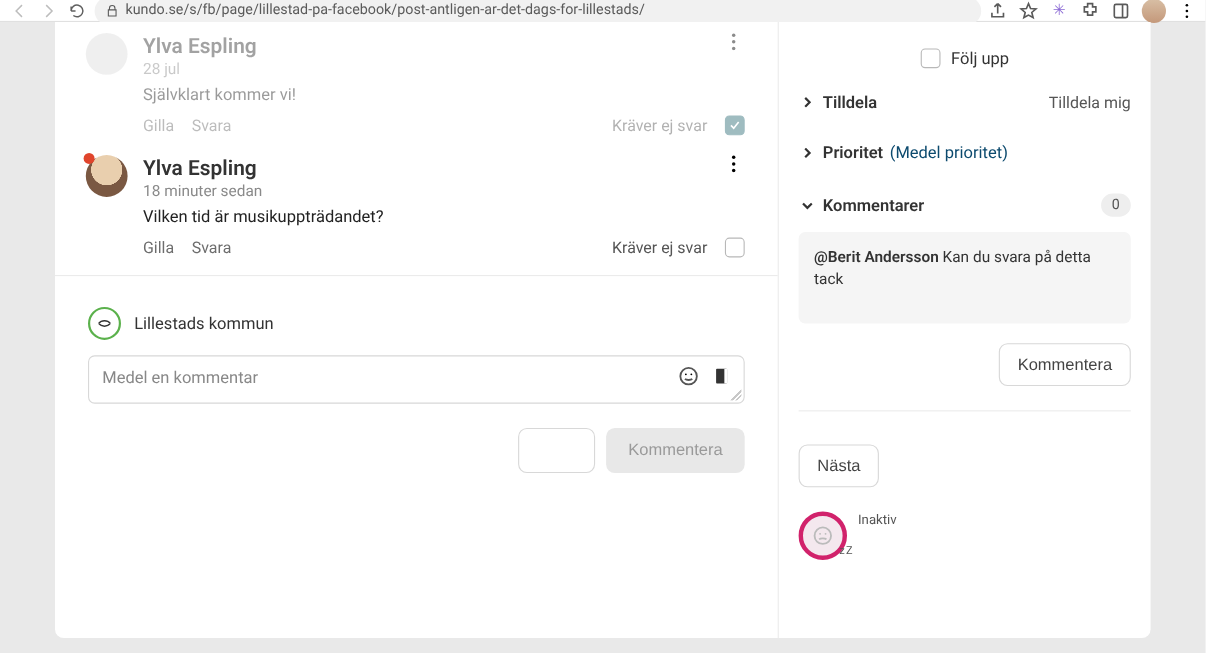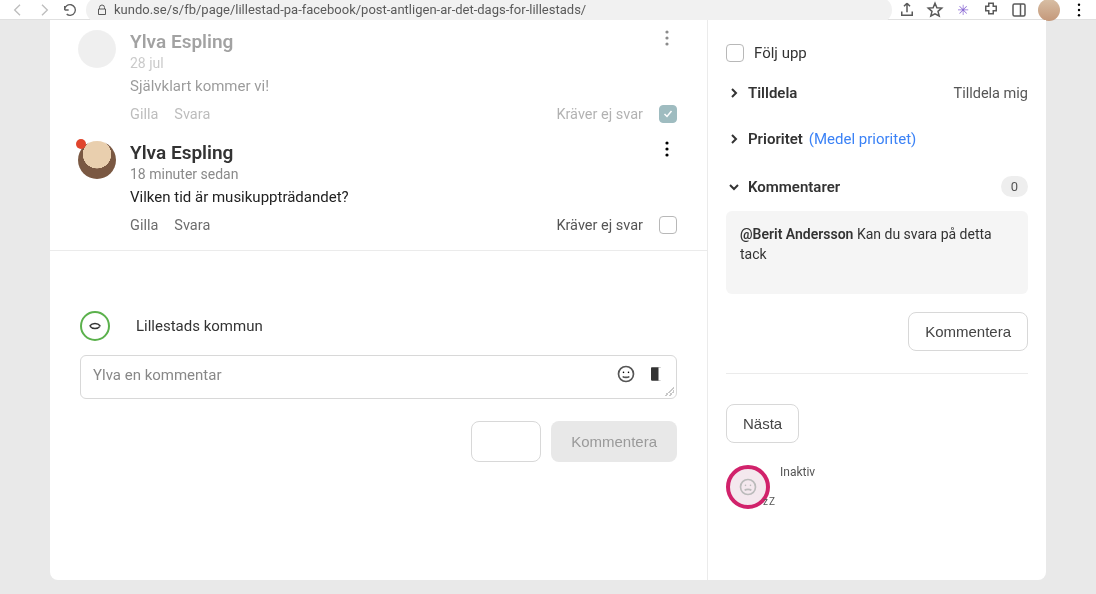--- a/index.html
+++ b/index.html
@@ -132,23 +132,22 @@
     width: 20px; display: inline-flex; justify-content: center;
     color: #888;
   }
   .more-icon svg { width: 4px; height: 16px; }
   .divider { height: 1px; background: #ebebeb; margin-top: 8px; }
   
   .composer {
     padding: 28px 30px 0 30px;
   }
   .composer-header {
-    display: flex; align-items: center; gap: 26px;
+    display: flex; align-items: center; gap: 12px;
     margin-bottom: 14px;
-    margin-top: 32px;
   }
   .org-avatar {
     width: 30px; height: 30px; border-radius: 50%;
     border: 2px solid #5bb14c;
     display:flex; align-items:center; justify-content:center;
     color:#333;
   }
   .org-name { font-size: 15px; color:#333; }
   .textarea-wrap {
     position: relative;
@@ -195,32 +194,32 @@
     font-size: 15px;
   }
   .side-row.border-top { border-top: 1px solid #ebebeb; margin-top: 6px; }
   .chev {
     width: 16px; height: 16px; margin-right: 6px;
     display:inline-flex; align-items:center; justify-content:center;
     color:#333;
   }
   .chev svg { width:10px; height:10px; }
   .side-row .label { font-weight: 600; }
-  .side-row .sub { color: #3b82f6; margin-left: 6px; }
+  .side-row .sub { color: #0c4a6e; margin-left: 6px; }
   .side-row .spacer { flex:1; }
   .side-row .right-link { color: #555; font-size: 14.5px; }
   .badge {
     background: #eee; color:#555;
     border-radius: 12px; padding: 3px 10px;
     font-size: 13px;
   }
   .follow-row {
     display:flex; align-items:center; gap:10px;
     padding: 24px 0 8px 0;
-    font-size: 15px; color:#333;
+    font-size: 15px; color:#333;justify-content:center;
   }
   .comment-box {
     background: #f5f5f5;
     border-radius: 6px;
     padding: 14px 14px 30px 14px;
     font-size: 14px;
     color:#333;
     line-height: 1.4;
   }
   .comment-box b { font-weight: 600; }
@@ -383,21 +382,21 @@
       <div class="composer">
         <div class="composer-header">
           <div class="org-avatar">
             <svg width="16" height="16" viewBox="0 0 24 24">
                 <path d="M4 12c4-5 12-5 16 0M4 12c4 5 12 5 16 0" fill="none" stroke="#333" stroke-width="2"></path>
               </svg>
           </div>
           <span class="org-name">Lillestads kommun</span>
         </div>
         <div class="textarea-wrap">
-          <span>Ylva en kommentar</span>
+          <span>Medel en kommentar</span>
           <div class="textarea-icons">
             <span>
                 <svg viewBox="0 0 24 24">
                   <circle cx="12" cy="12" r="9" fill="none" stroke="#555" stroke-width="2"></circle>
                   <circle cx="9" cy="10" r="1"></circle>
                   <circle cx="15" cy="10" r="1"></circle>
                   <path d="M8 15c1.5 1.5 6.5 1.5 8 0" fill="none" stroke="#555" stroke-width="2"></path>
                 </svg>
               </span>
             <span>

